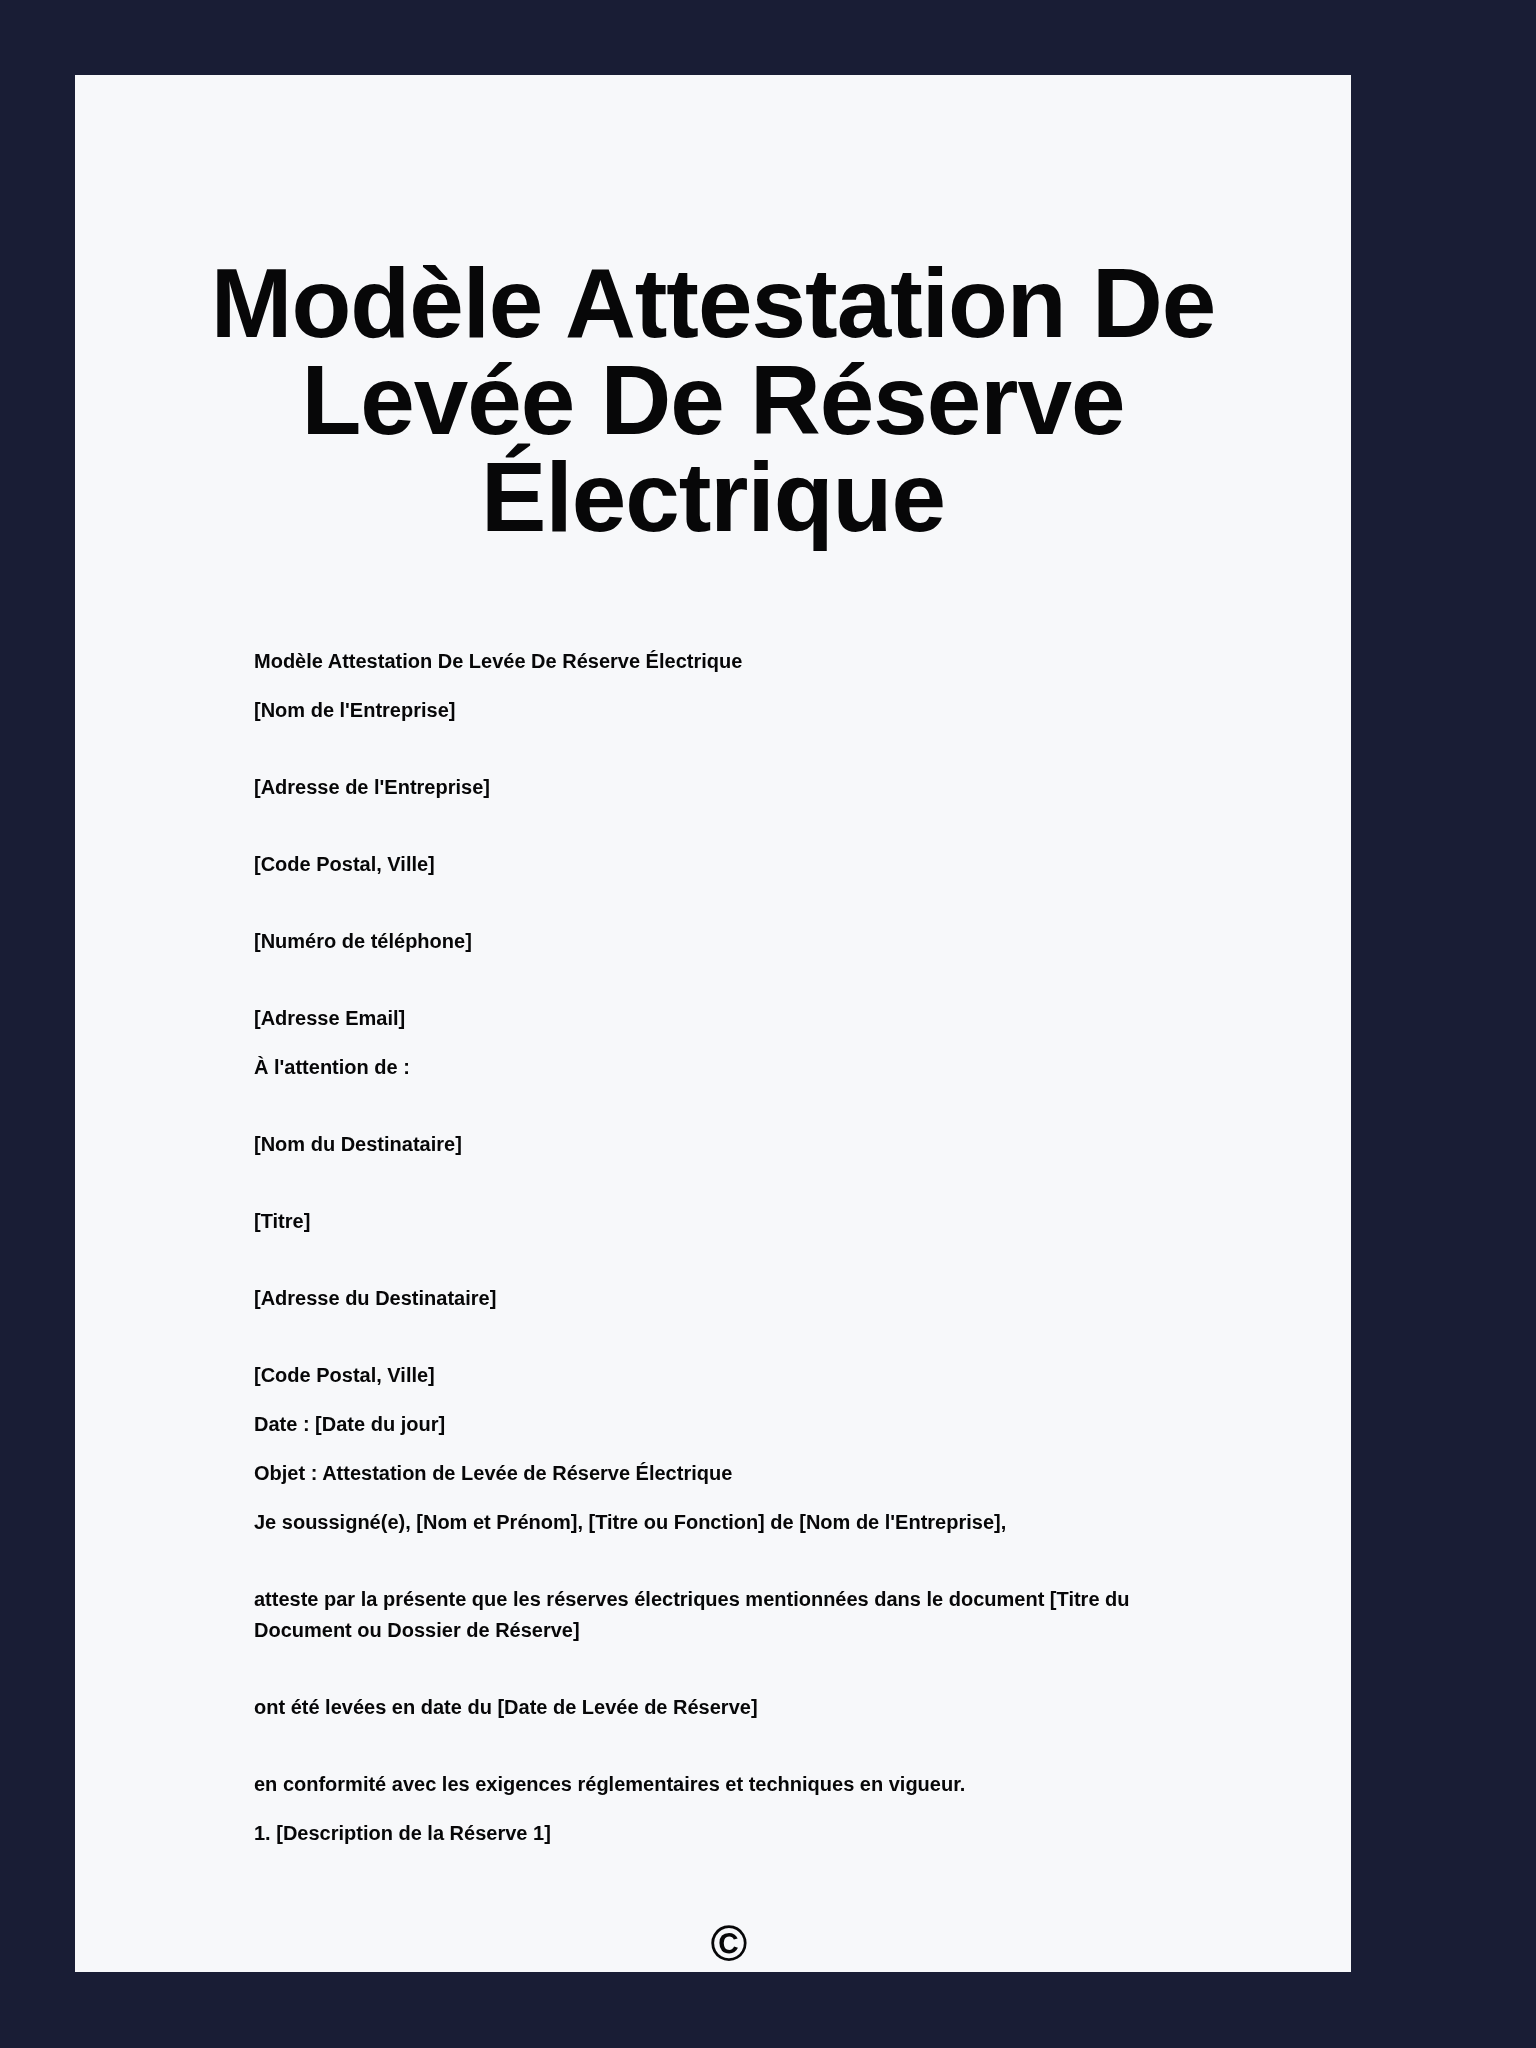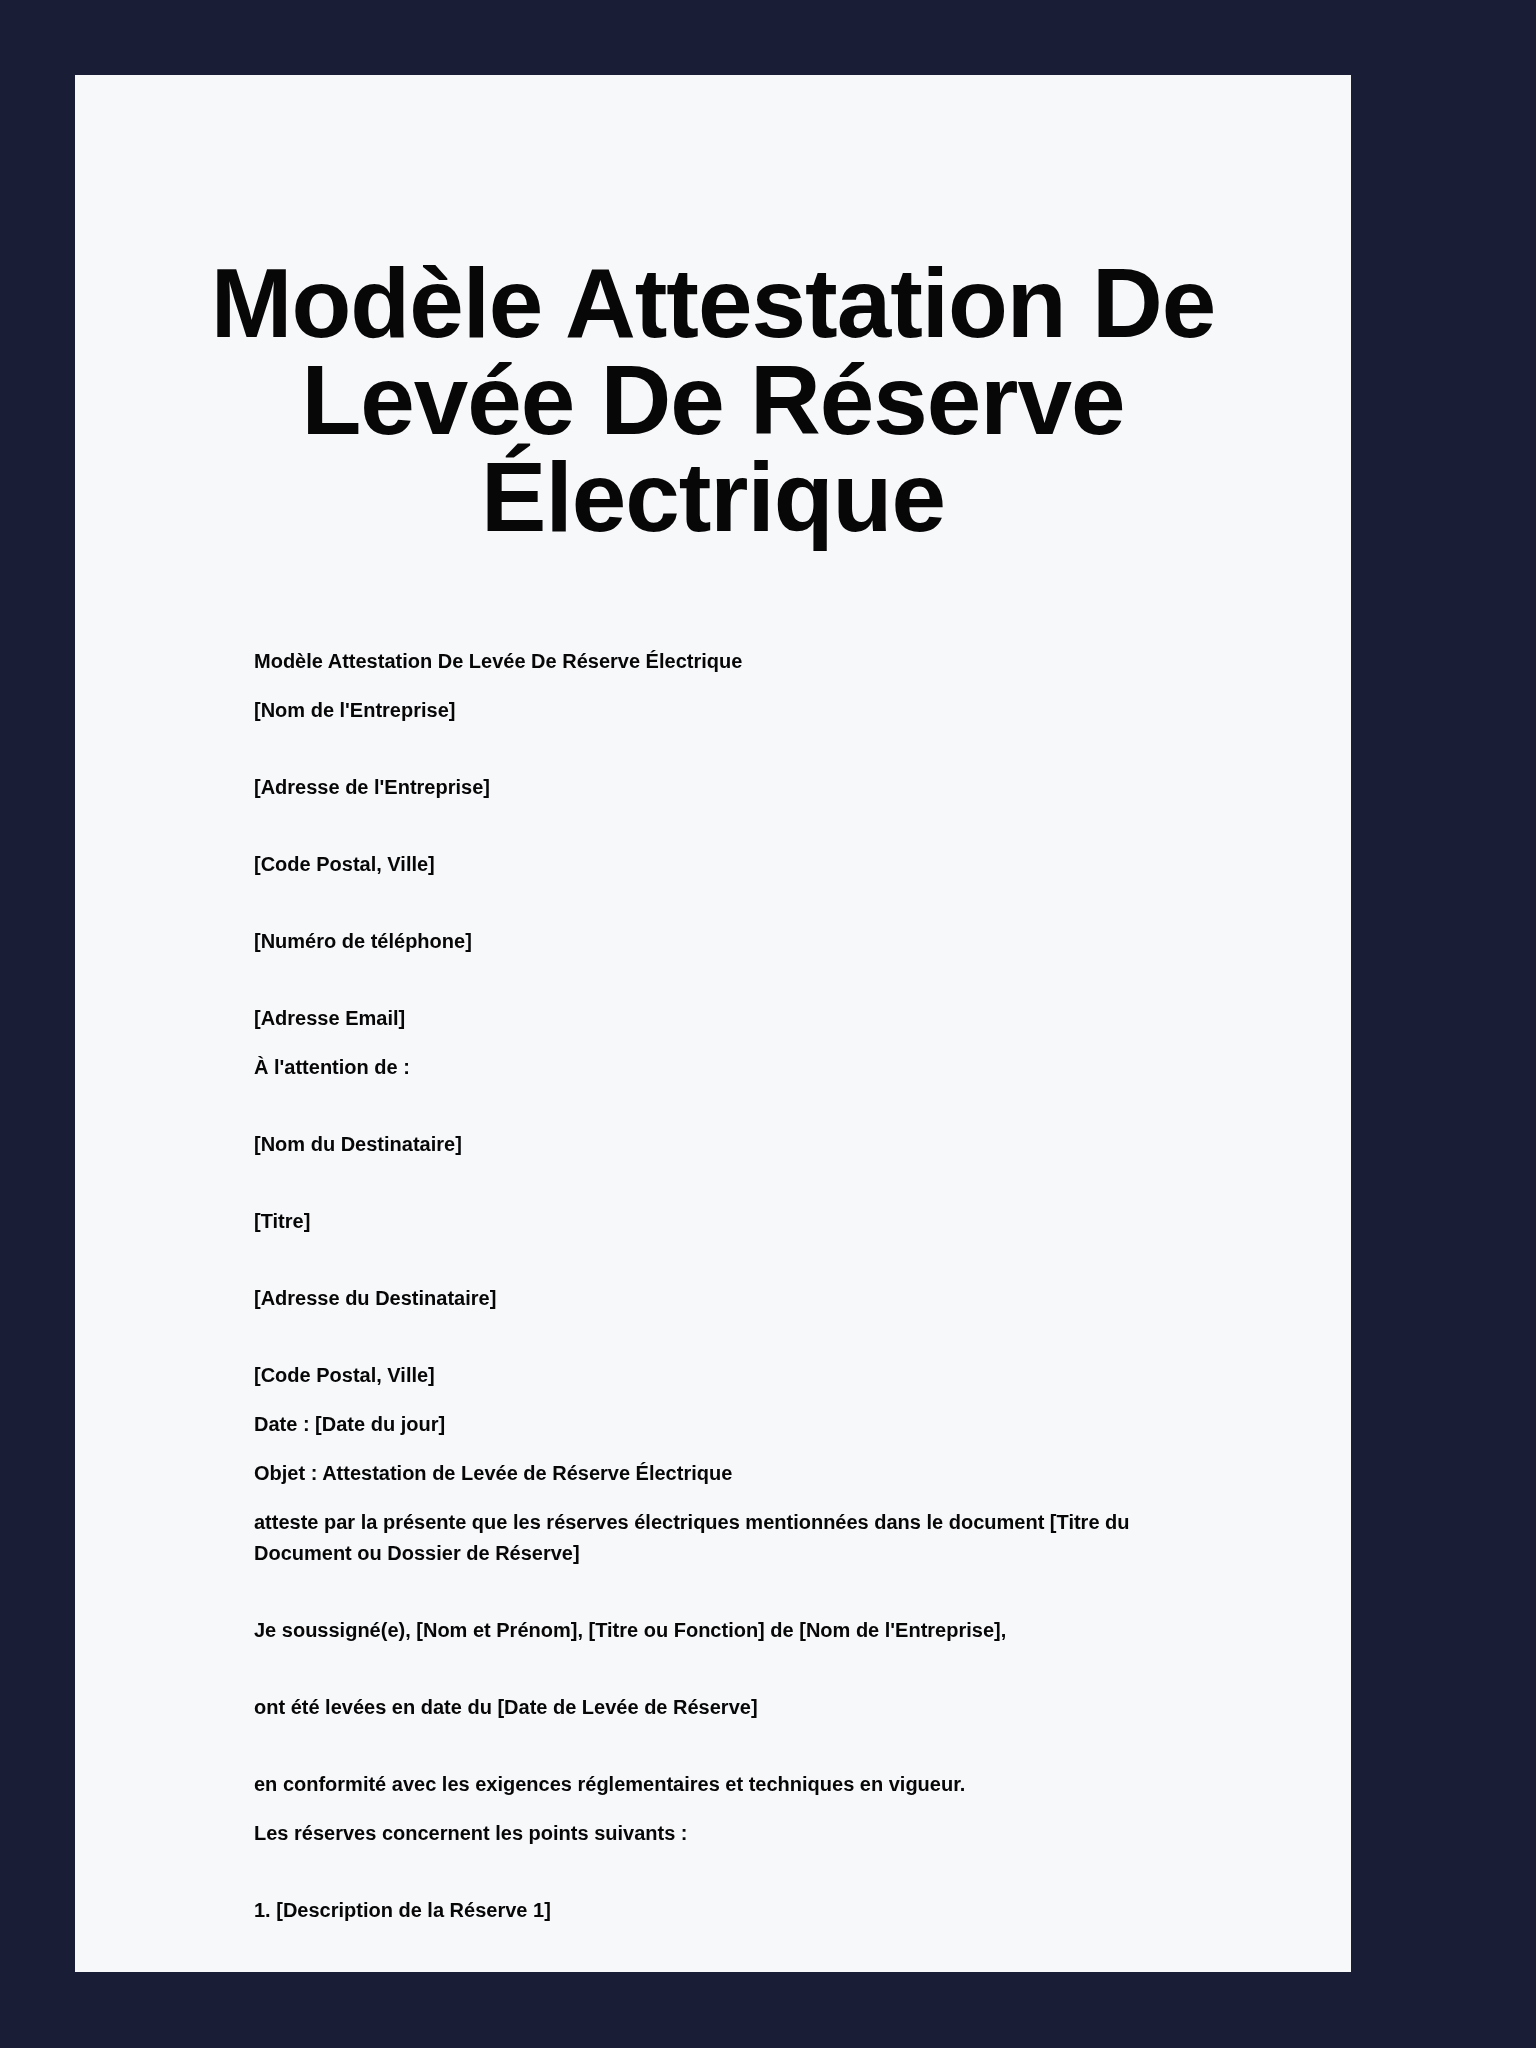--- a/index.html
+++ b/index.html
@@ -69,23 +69,22 @@
     <p class="gl">[Code Postal, Ville]</p>
     <p class="gl">[Numéro de téléphone]</p>
     <p>[Adresse Email]</p>
     <p class="gl">À l'attention de :</p>
     <p class="gl">[Nom du Destinataire]</p>
     <p class="gl">[Titre]</p>
     <p class="gl">[Adresse du Destinataire]</p>
     <p>[Code Postal, Ville]</p>
     <p>Date : [Date du jour]</p>
     <p>Objet : Attestation de Levée de Réserve Électrique</p>
+    <p class="gl">Je soussigné(e), [Nom et Prénom], [Titre ou Fonction] de [Nom de l'Entreprise],</p>
     <p class="gl">atteste par la présente que les réserves électriques mentionnées dans le document [Titre du Document ou Dossier de Réserve]</p>
-    <p class="gl">Je soussigné(e), [Nom et Prénom], [Titre ou Fonction] de [Nom de l'Entreprise],</p>
     <p class="gl">ont été levées en date du [Date de Levée de Réserve]</p>
     <p>en conformité avec les exigences réglementaires et techniques en vigueur.</p>
-    <p class="gl">Les réserves concernent les points suivants :</p>
     <p>1. [Description de la Réserve 1]</p>
 
     <div class="doc-footer">©</div>
   </div>
 
 </div>
 
 </body></html>

